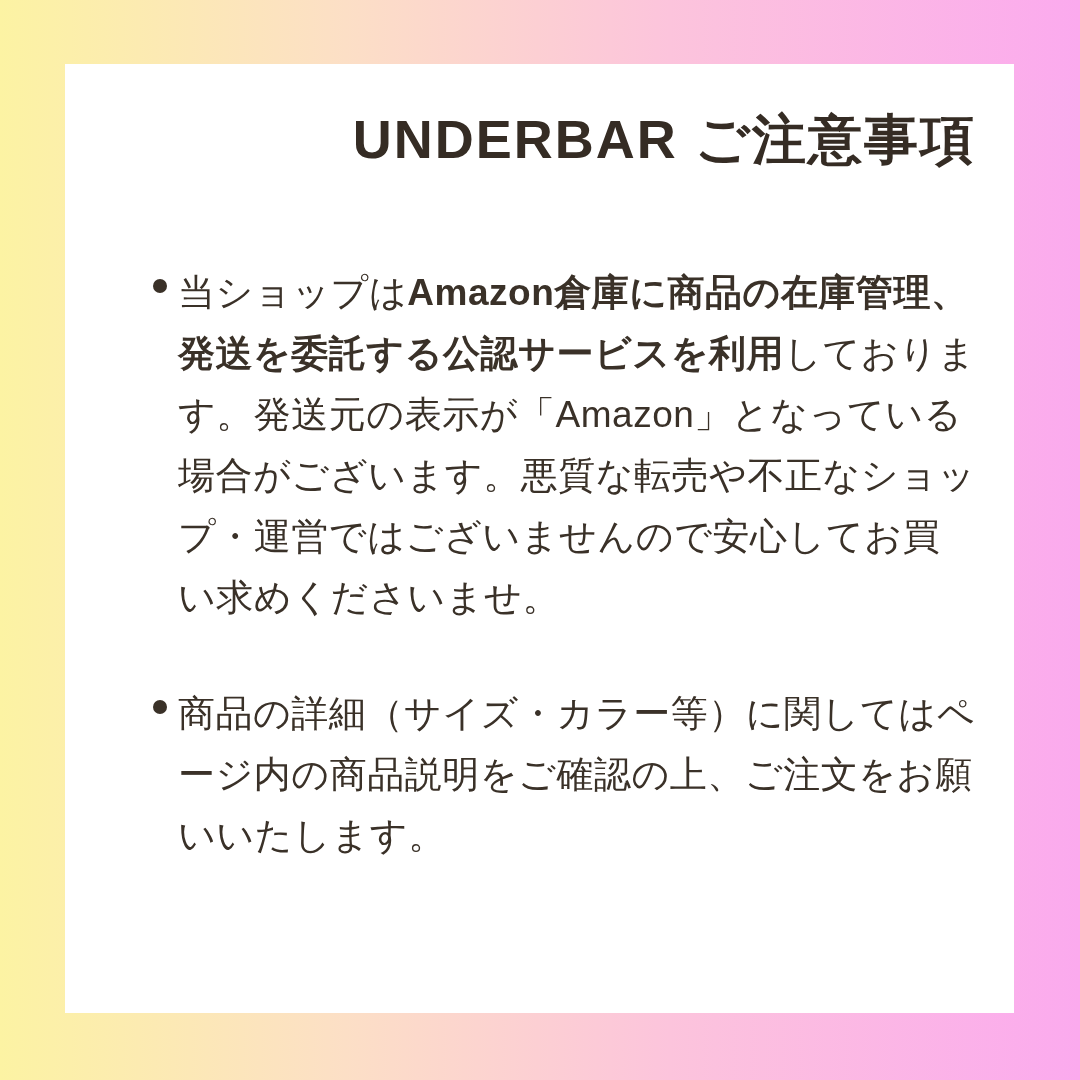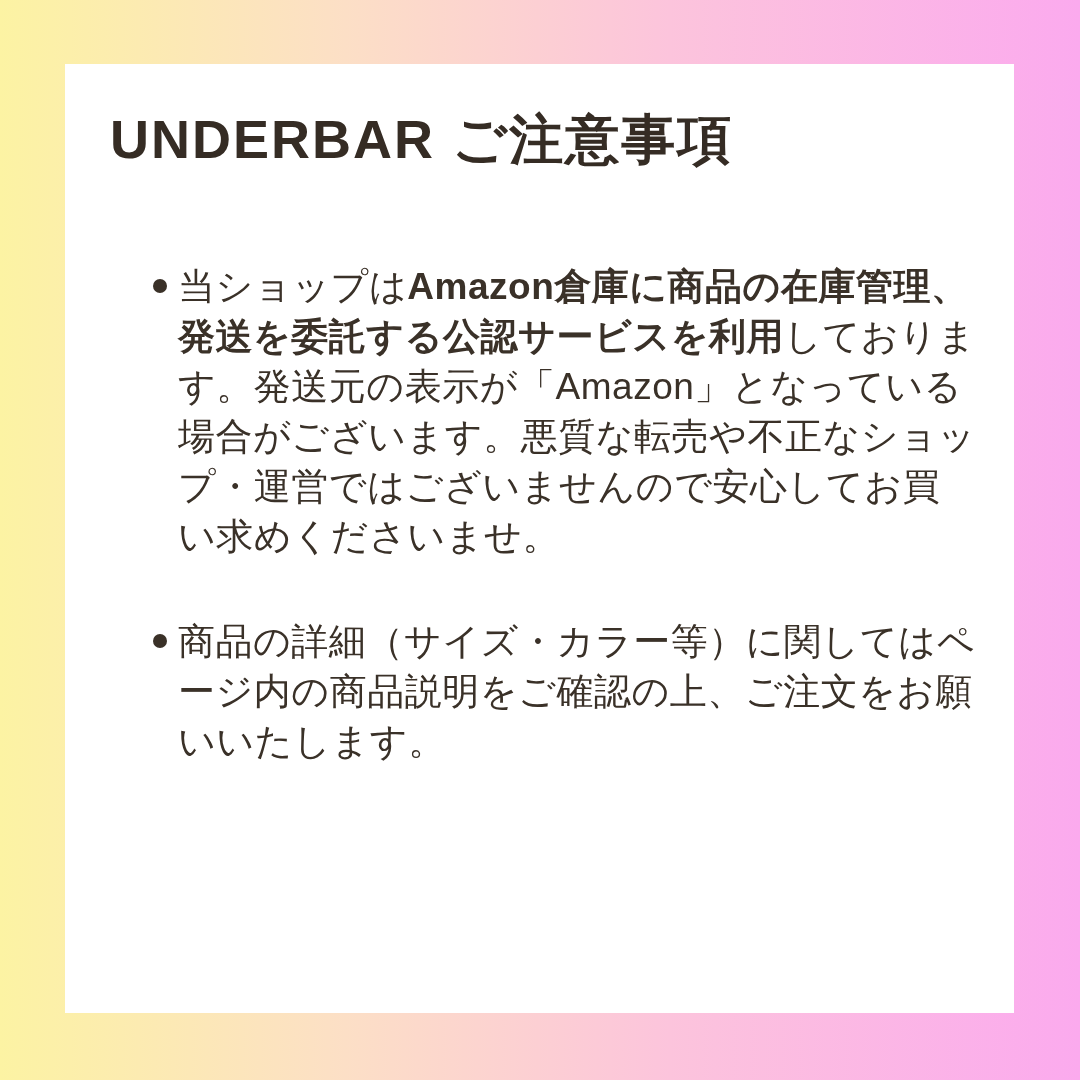--- a/index.html
+++ b/index.html
@@ -23,38 +23,38 @@
     left: 65px;
     top: 64px;
     right: 66px;
     bottom: 67px;
     background: var(--card-bg, #FFFFFF);
     box-sizing: border-box;
     padding: 42px 38px 0 45px;
   }
   .title {
     margin: 0;
-    text-align: left;
+    text-align: right;
     font-size: 54px;
     line-height: 66px;
     font-weight: 700;
     letter-spacing: 2px;
     color: var(--title-color, #352C24);
   }
   .notice-list {
     list-style: none;
     margin: 90px 0 0 0;
     padding: 0 0 0 45px;
   }
   .notice-item {
     position: relative;
     padding-left: 23px;
     margin-bottom: 55px;
     font-size: 37px;
-    line-height: 50px;
+    line-height: 61px;
     color: var(--text-color, #3A3128);
     letter-spacing: 0.5px;
     margin-top: 25px;
   }
   .bullet-dot {
     position: absolute;
     left: -2px;
     top: 17px;
     width: 14px;
     height: 14px;

